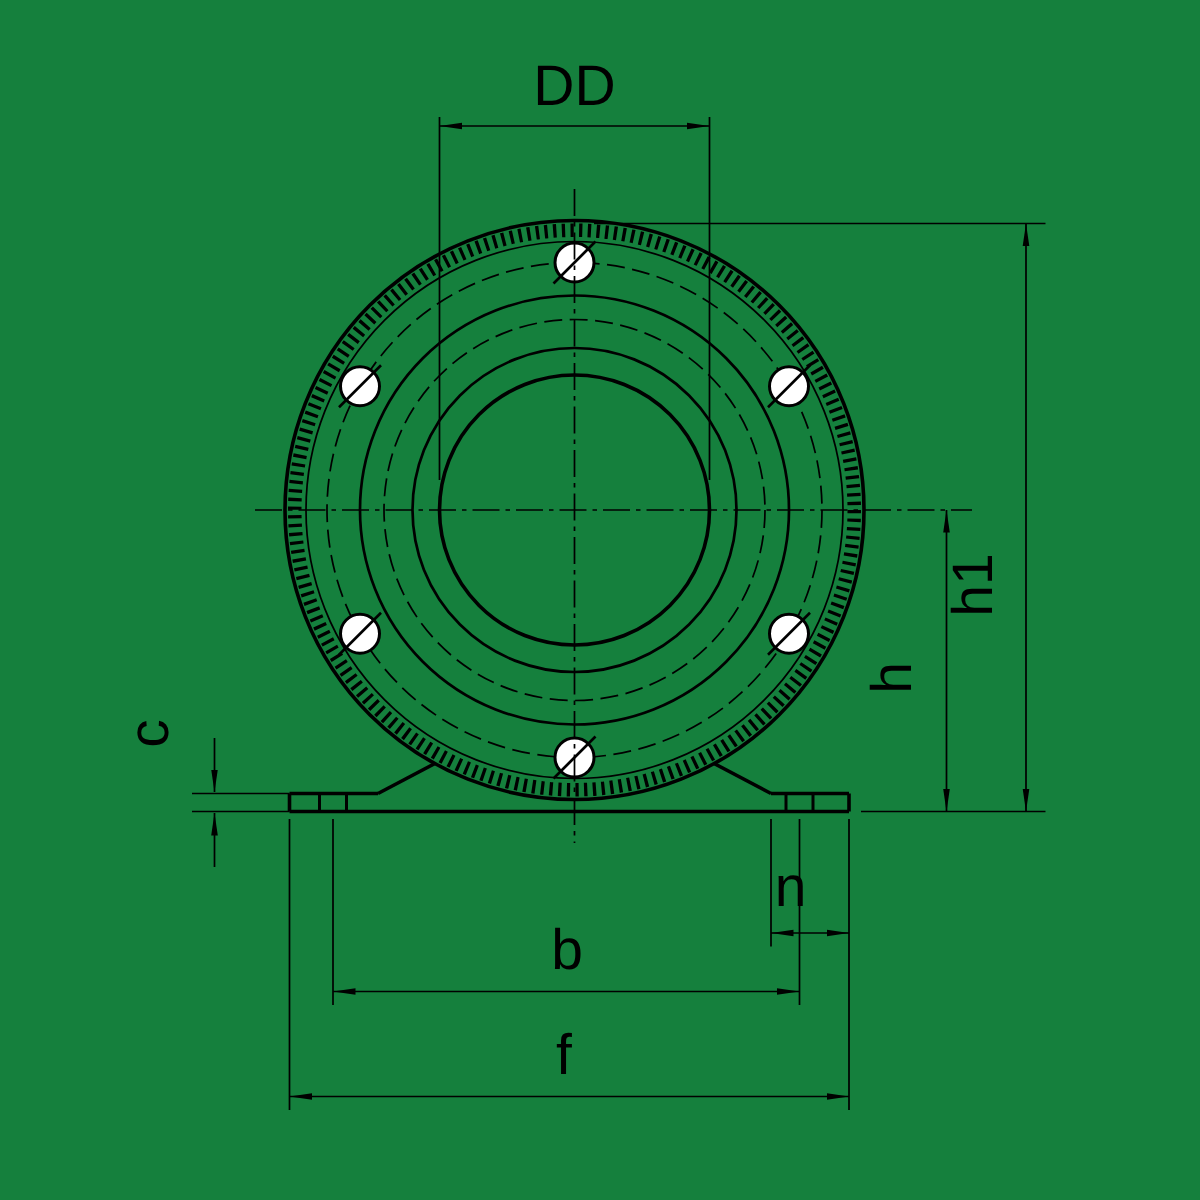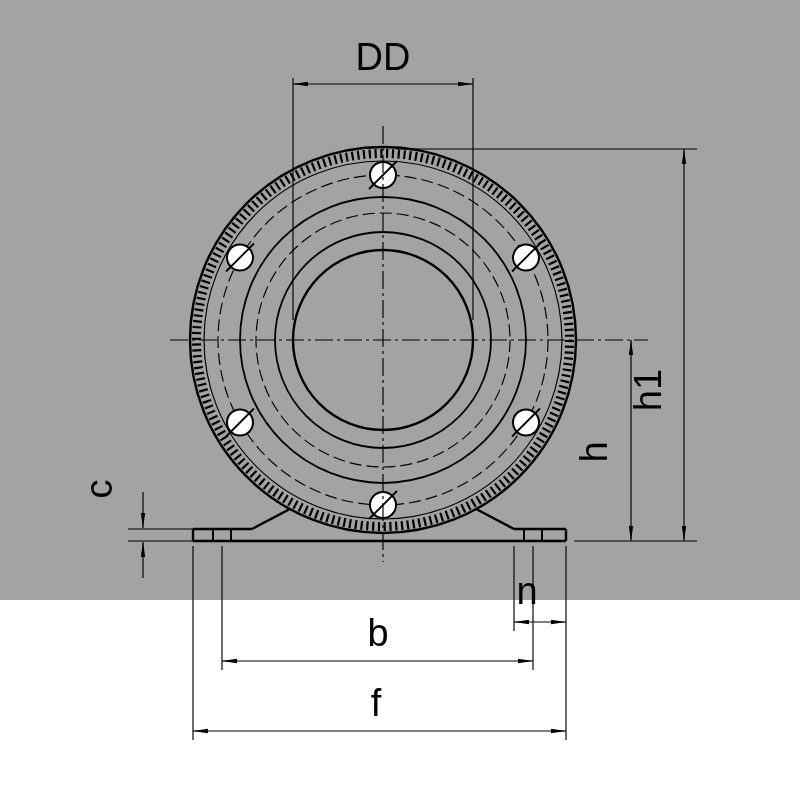--- a/index.html
+++ b/index.html
@@ -5,22 +5,22 @@
   html, body {
     margin: 0;
     padding: 0;
     background: #ffffff;
     width: 800px;
     height: 800px;
     font-family: "Liberation Sans", sans-serif;
   }
   .canvas {
     width: 800px;
-    height: 600px;
-    background: #a3a3a3;
+    height: 800px;
+    background: #15803d;
   }
   svg { display: block; }
   svg line, svg circle, svg path, svg polyline {
     stroke: #000000;
     fill: none;
     stroke-linecap: butt;
   }
   .w25 { stroke-width: 2.4; }
   .w20 { stroke-width: 2.0; }
   .w18 { stroke-width: 1.8; }

